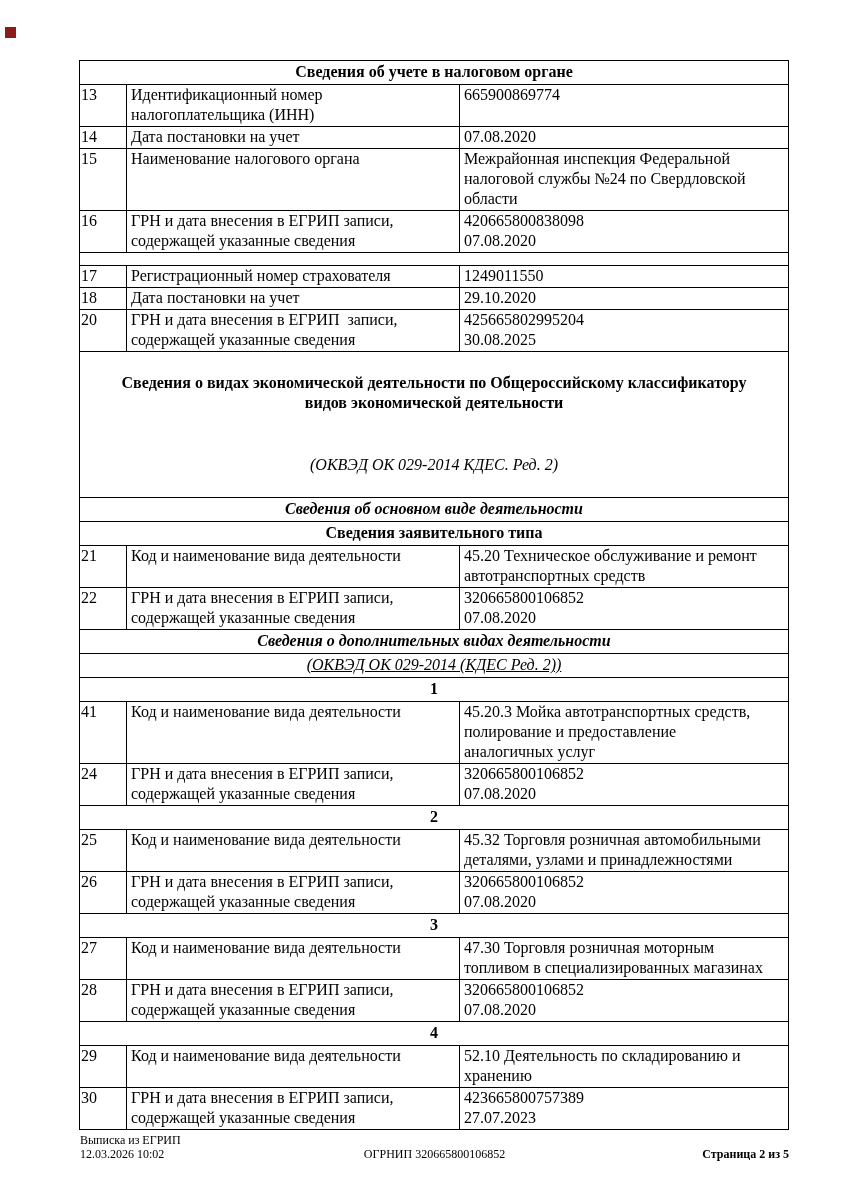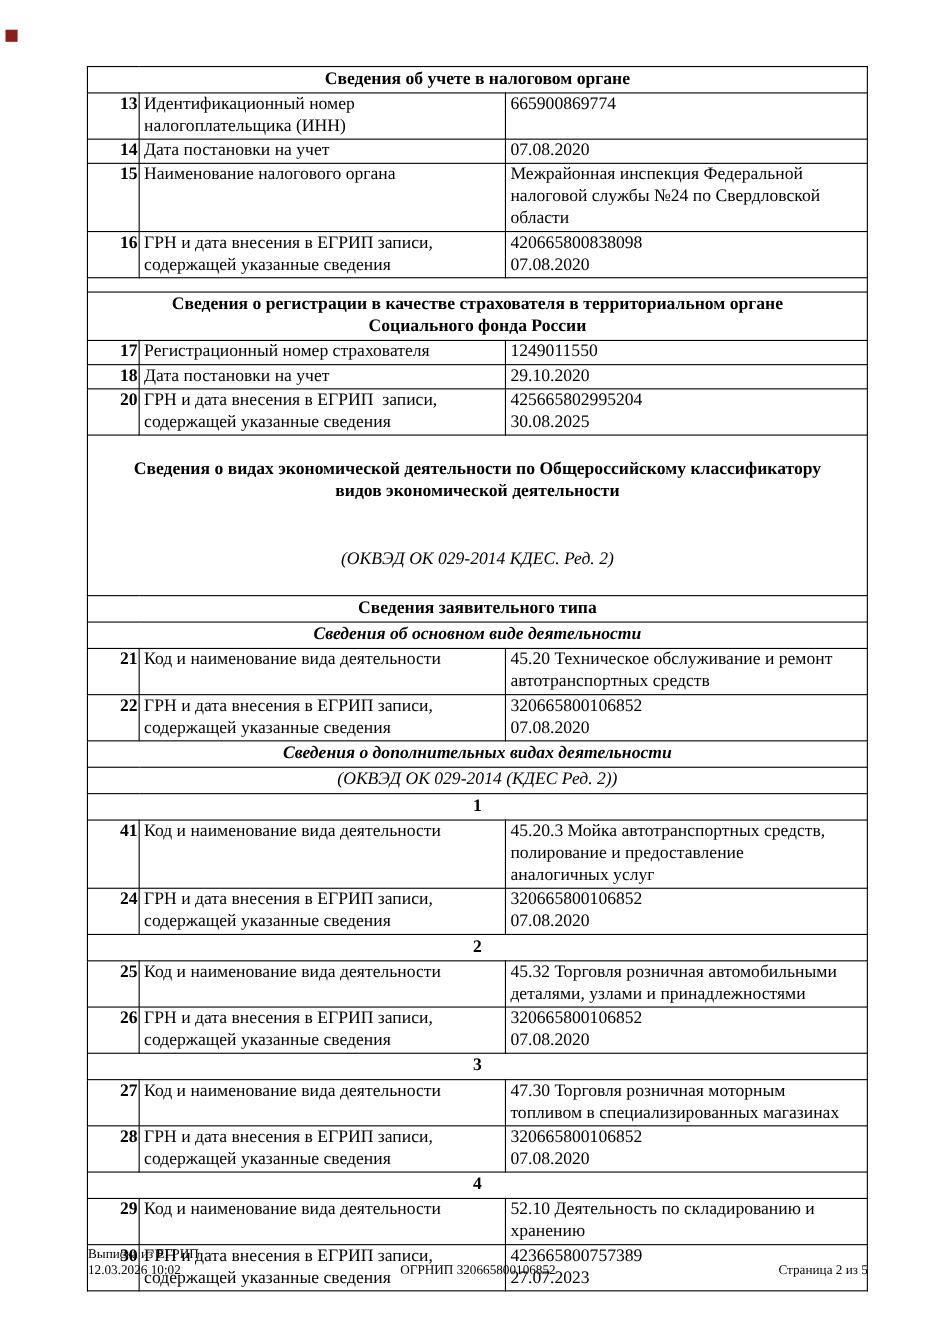--- a/index.html
+++ b/index.html
@@ -36,39 +36,39 @@
   }
   td {
     font-size: 16px;
     line-height: 20px;
     vertical-align: top;
     padding: 0 4px 1px 4px;
     white-space: pre-line;
     word-wrap: break-word;
   }
   td.num {
-    text-align: right;
+    text-align: left;
     padding: 0 1px 1px 1px;
-    font-weight: bold;
   }
   td.sec-h {
     text-align: center;
     font-weight: bold;
     padding: 1px 6px 2px 6px;
   }
   td.sec-hi {
     text-align: center;
     font-weight: bold;
     font-style: italic;
     padding: 1px 6px 2px 6px;
   }
   td.sec-i {
     text-align: center;
     font-style: italic;
     padding: 1px 6px 2px 6px;
+    text-decoration: underline;
   }
   td.idx {
     text-align: center;
     font-weight: bold;
     padding: 1px 6px 2px 6px;
   }
   tr.spacer td {
     height: 12px;
     padding: 0;
   }
@@ -94,20 +94,21 @@
     line-height: 14px;
   }
   .footer-right {
     position: absolute;
     left: 80px;
     width: 709px;
     top: 1147px;
     text-align: right;
     font-size: 12px;
     line-height: 14px;
+    font-weight: bold;
   }
 </style>
 </head>
 <body>
 
 <div class="corner-mark"></div>
 
 <table class="doc">
   <colgroup>
     <col style="width:47px">
@@ -143,24 +144,20 @@
 содержащей указанные сведения</td>
     <td>420665800838098
 07.08.2020</td>
   </tr>
 
   <tr class="spacer">
     <td colspan="3"></td>
   </tr>
 
   <tr>
-    <td colspan="3" class="sec-h">Сведения о регистрации в качестве страхователя в территориальном органе
-Социального фонда России</td>
-  </tr>
-  <tr>
     <td class="num">17</td>
     <td>Регистрационный номер страхователя</td>
     <td>1249011550</td>
   </tr>
   <tr>
     <td class="num">18</td>
     <td>Дата постановки на учет</td>
     <td>29.10.2020</td>
   </tr>
   <tr>
@@ -172,24 +169,24 @@
   </tr>
 
   <tr>
     <td colspan="3" class="sec-h">
       <div>Сведения о видах экономической деятельности по Общероссийскому классификатору
 видов экономической деятельности</div>
       <div class="title-italic">(ОКВЭД ОК 029-2014 КДЕС. Ред. 2)</div>
     </td>
   </tr>
   <tr>
+    <td colspan="3" class="sec-hi">Сведения об основном виде деятельности</td>
+  </tr>
+  <tr>
     <td colspan="3" class="sec-h">Сведения заявительного типа</td>
-  </tr>
-  <tr>
-    <td colspan="3" class="sec-hi">Сведения об основном виде деятельности</td>
   </tr>
   <tr>
     <td class="num">21</td>
     <td>Код и наименование вида деятельности</td>
     <td>45.20 Техническое обслуживание и ремонт
 автотранспортных средств</td>
   </tr>
   <tr>
     <td class="num">22</td>
     <td>ГРН и дата внесения в ЕГРИП записи,

